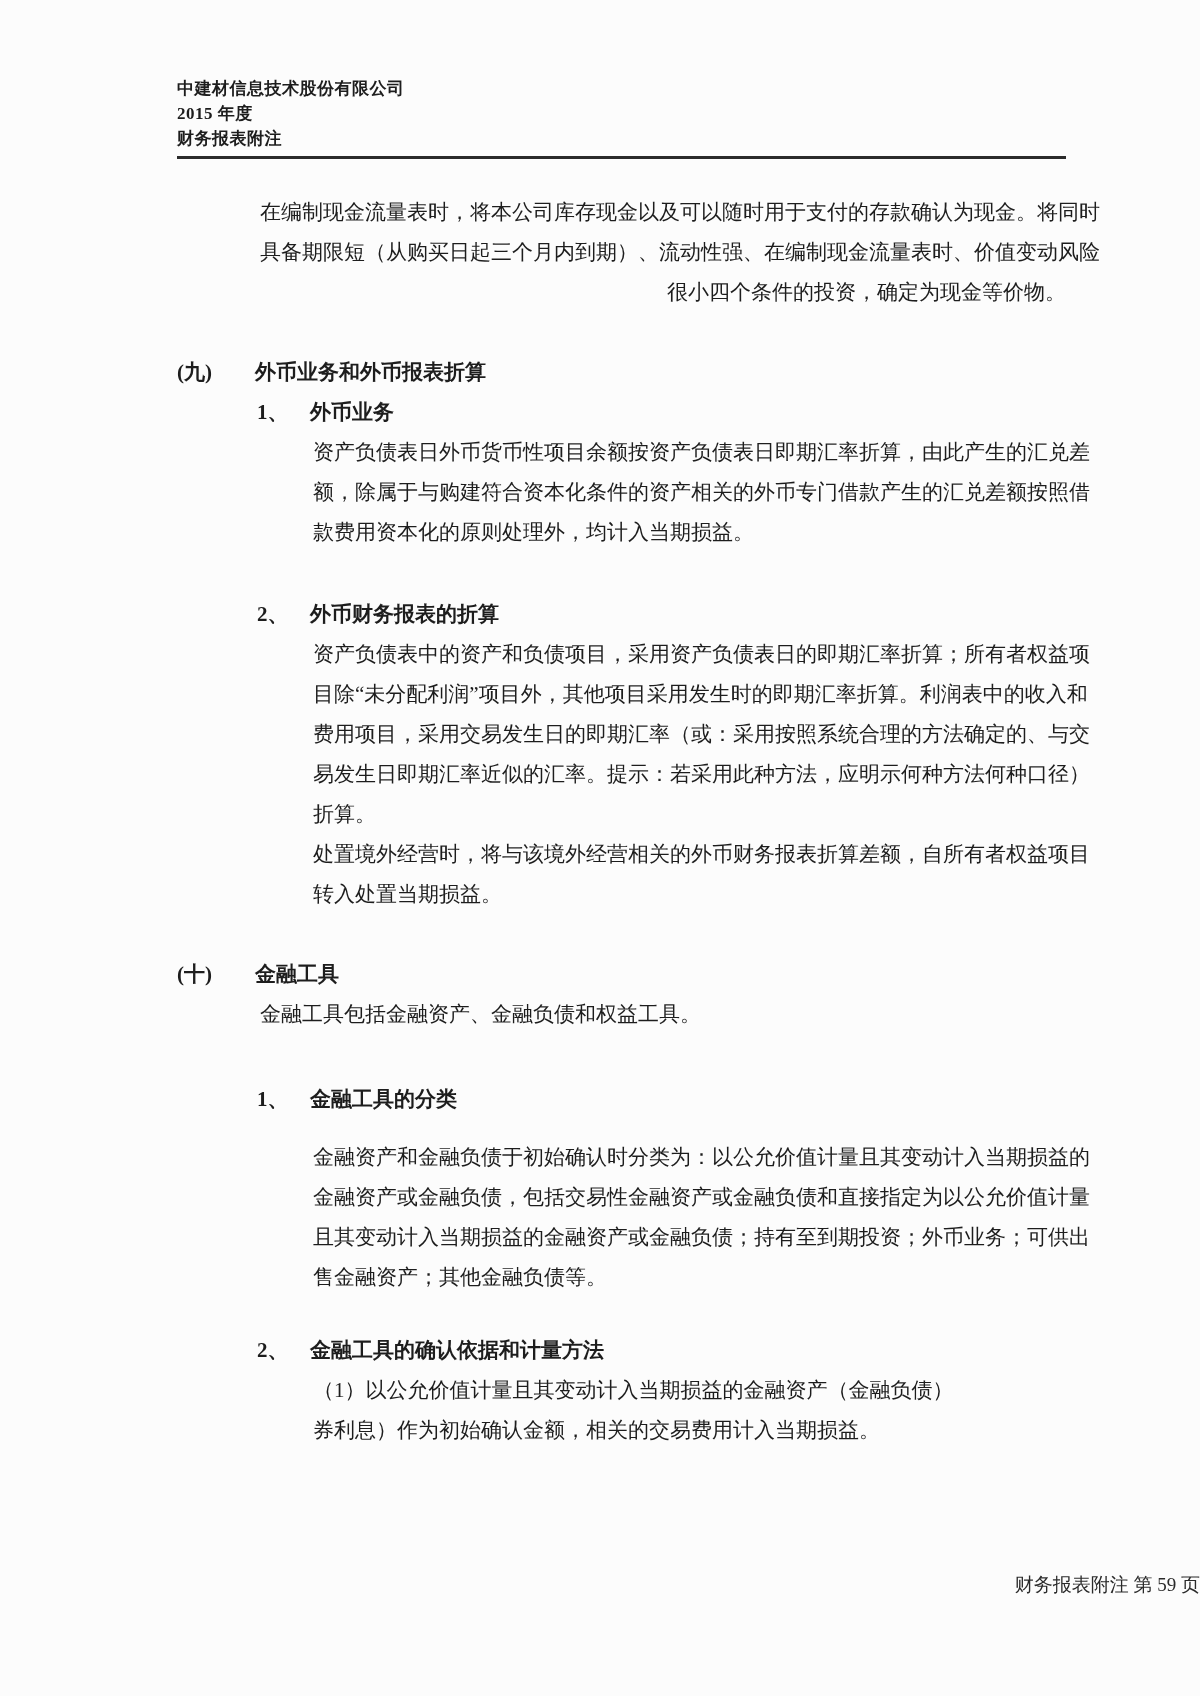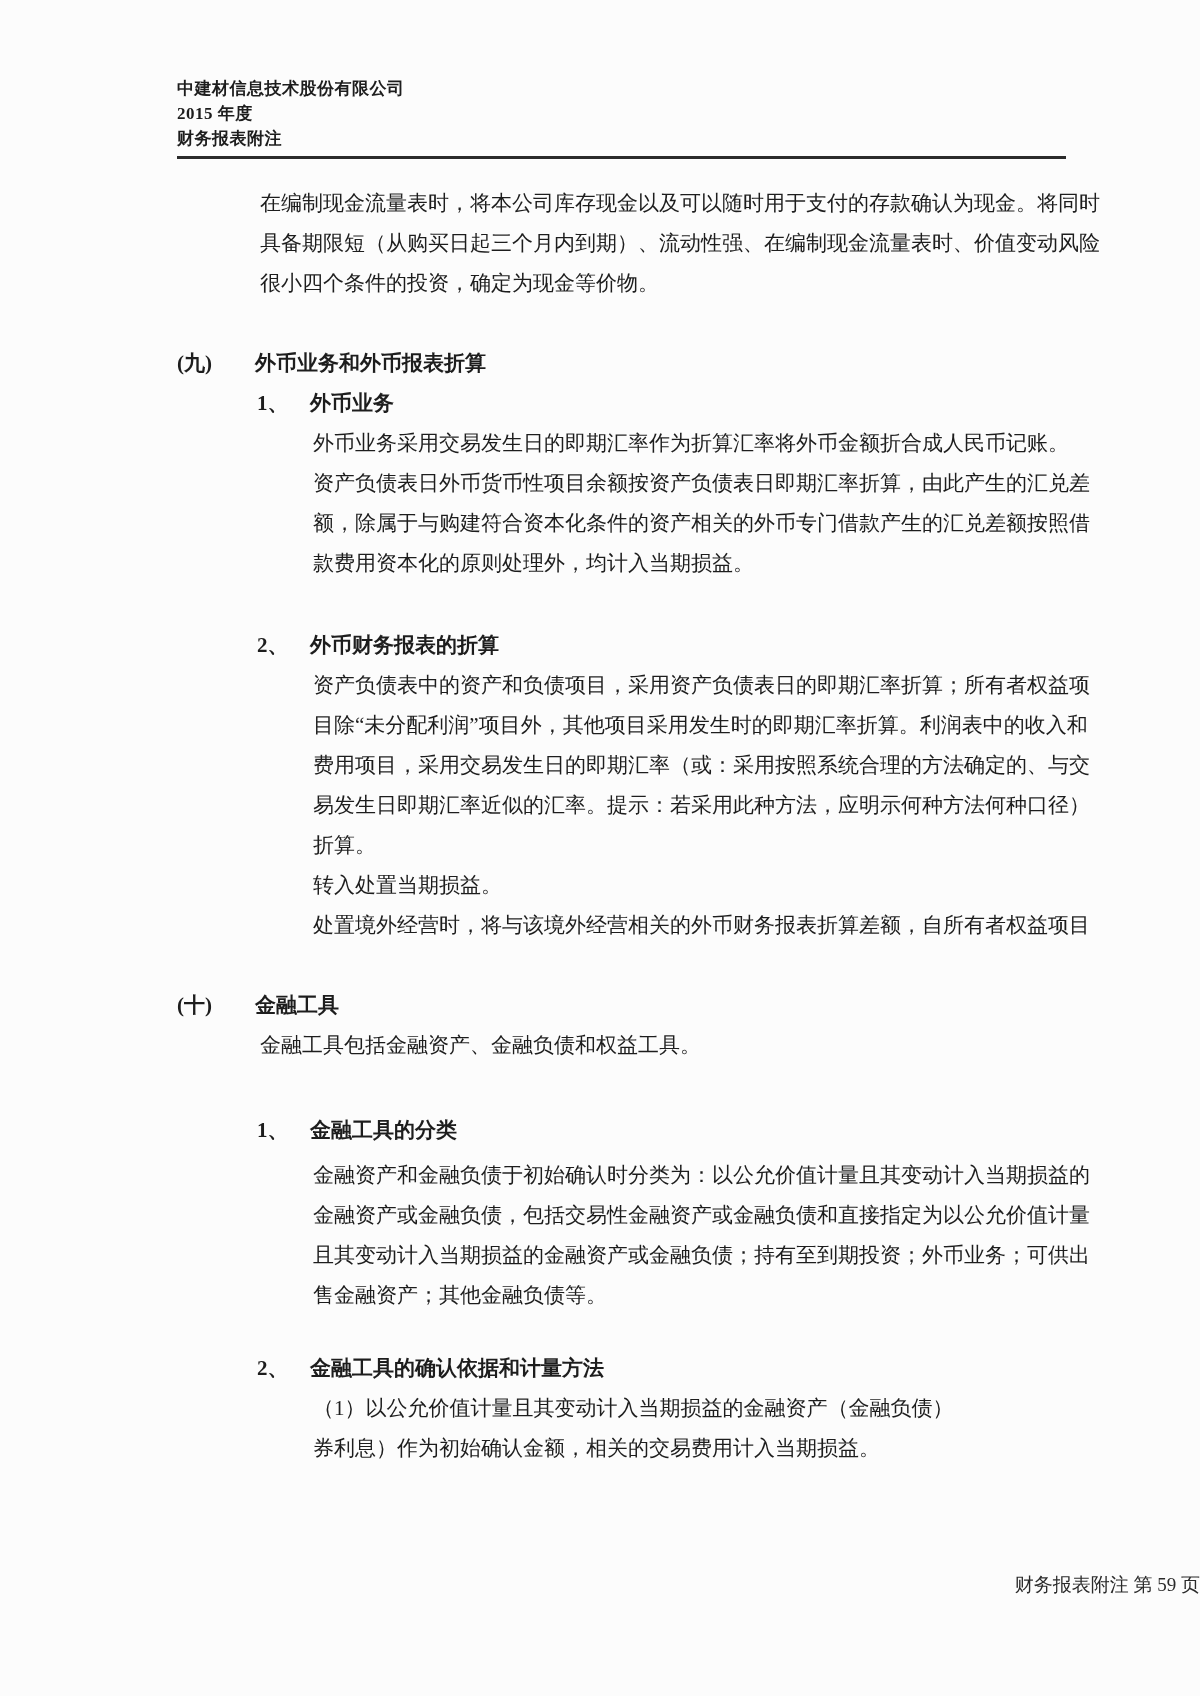--- a/index.html
+++ b/index.html
@@ -28,41 +28,41 @@
     letter-spacing: 0.5px;
   }
   .content {
     margin: 0 134px 0 137px;
     font-size: 21px;
   }
   .line { line-height: 40px; white-space: nowrap; }
   .para { }
   .indent-1 { margin-left: 83px; }   
   .indent-2 { margin-left: 136px; }  
-  .intro-para { margin-top: 24px; }
+  .intro-para { margin-top: 33px; text-align: right; }
   .sec-heading {
     display: flex;
     margin-top: 40px;
     font-weight: bold;
     font-size: 21px;
     line-height: 40px;
   }
   .sec-heading .marker { width: 78px; flex: 0 0 78px; }
   .item-heading {
     display: flex;
     margin-left: 80px;
     font-weight: bold;
     font-size: 21px;
     line-height: 40px;
   }
   .item-heading .num { width: 53px; flex: 0 0 53px; }
   .mt-42 { margin-top: 42px; }
   .mt-45 { margin-top: 45px; }
   .mt-33 { margin-top: 33px; }
-  .mt-5  { margin-top: 5px; }
+  .mt-5  { margin-top: 18px; }
   .footer {
     position: absolute;
     left: 0;
     right: 0;
     top: 1565px;
     text-align: right;
     font-size: 19px;
     line-height: 40px;
     color: #2a2a2a;
   }
@@ -89,38 +89,37 @@
     <div class="sec-heading">
       <span class="marker">(九)</span>
       <span>外币业务和外币报表折算</span>
     </div>
 
     <div class="item-heading">
       <span class="num">1、</span>
       <span>外币业务</span>
     </div>
     <div class="para indent-2">
-      <div class="line">外币业务采用交易发生日的即期汇率作为折算汇率将外币金额折合成人民币记账。</div>
       <div class="line">资产负债表日外币货币性项目余额按资产负债表日即期汇率折算，由此产生的汇兑差</div>
       <div class="line">额，除属于与购建符合资本化条件的资产相关的外币专门借款产生的汇兑差额按照借</div>
       <div class="line">款费用资本化的原则处理外，均计入当期损益。</div>
     </div>
 
     <div class="item-heading mt-42">
       <span class="num">2、</span>
       <span>外币财务报表的折算</span>
     </div>
     <div class="para indent-2">
       <div class="line">资产负债表中的资产和负债项目，采用资产负债表日的即期汇率折算；所有者权益项</div>
       <div class="line">目除“未分配利润”项目外，其他项目采用发生时的即期汇率折算。利润表中的收入和</div>
       <div class="line">费用项目，采用交易发生日的即期汇率（或：采用按照系统合理的方法确定的、与交</div>
       <div class="line">易发生日即期汇率近似的汇率。提示：若采用此种方法，应明示何种方法何种口径）</div>
       <div class="line">折算。</div>
+      <div class="line">处置境外经营时，将与该境外经营相关的外币财务报表折算差额，自所有者权益项目</div>
       <div class="line">转入处置当期损益。</div>
-      <div class="line">处置境外经营时，将与该境外经营相关的外币财务报表折算差额，自所有者权益项目</div>
     </div>
 
     <div class="sec-heading">
       <span class="marker">(十)</span>
       <span>金融工具</span>
     </div>
     <div class="para indent-1">
       <div class="line">金融工具包括金融资产、金融负债和权益工具。</div>
     </div>
 

